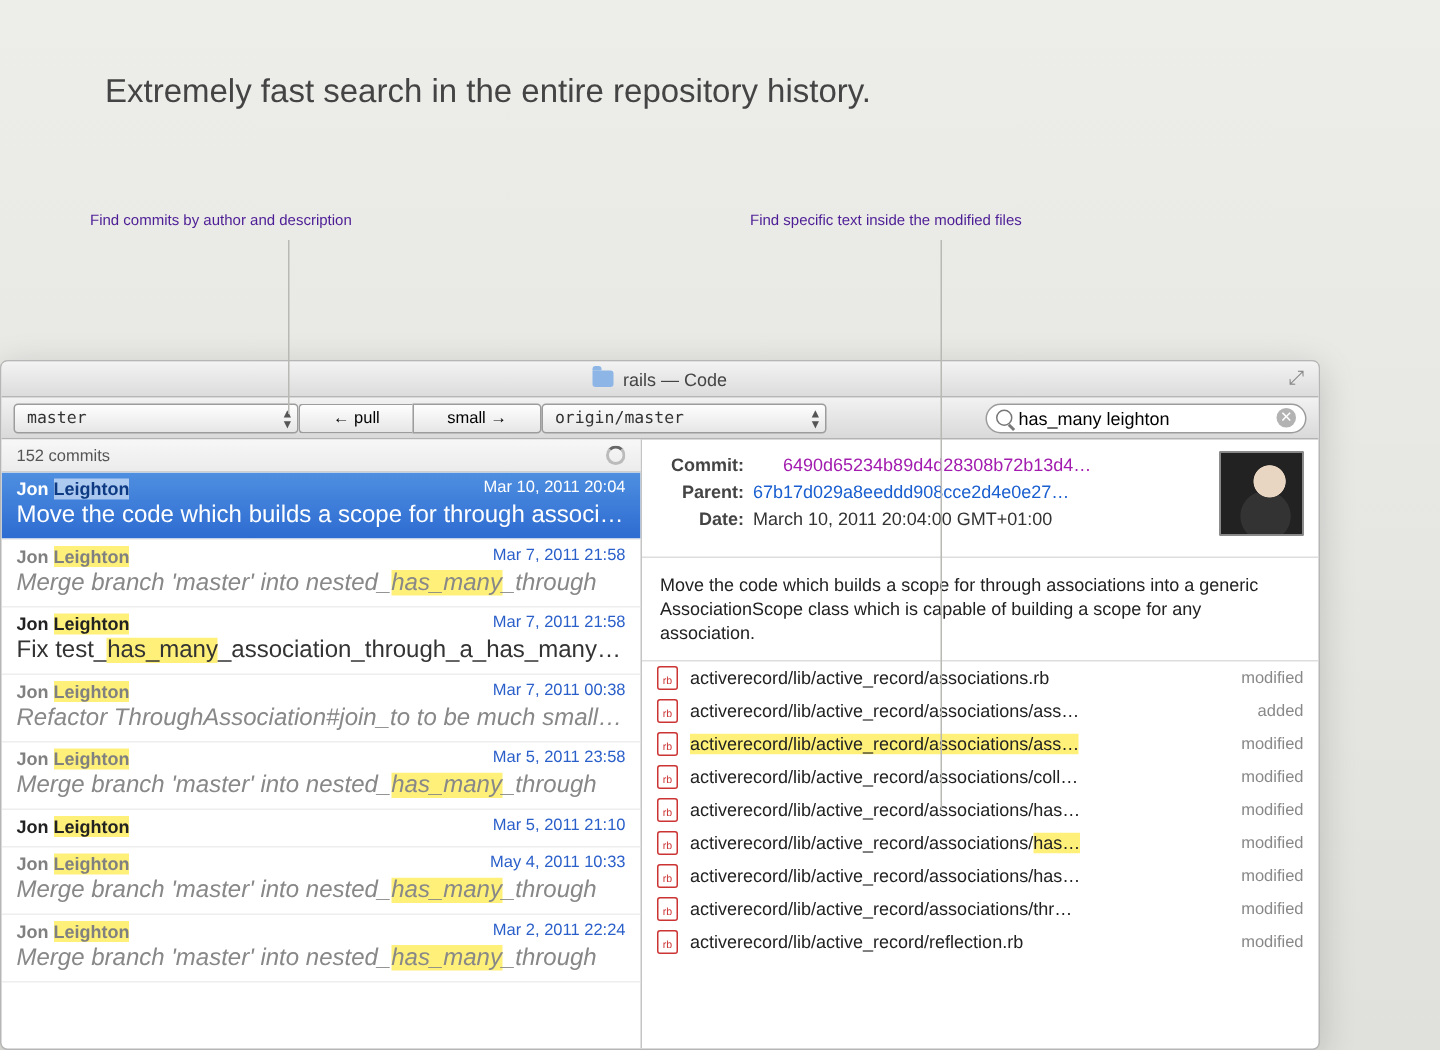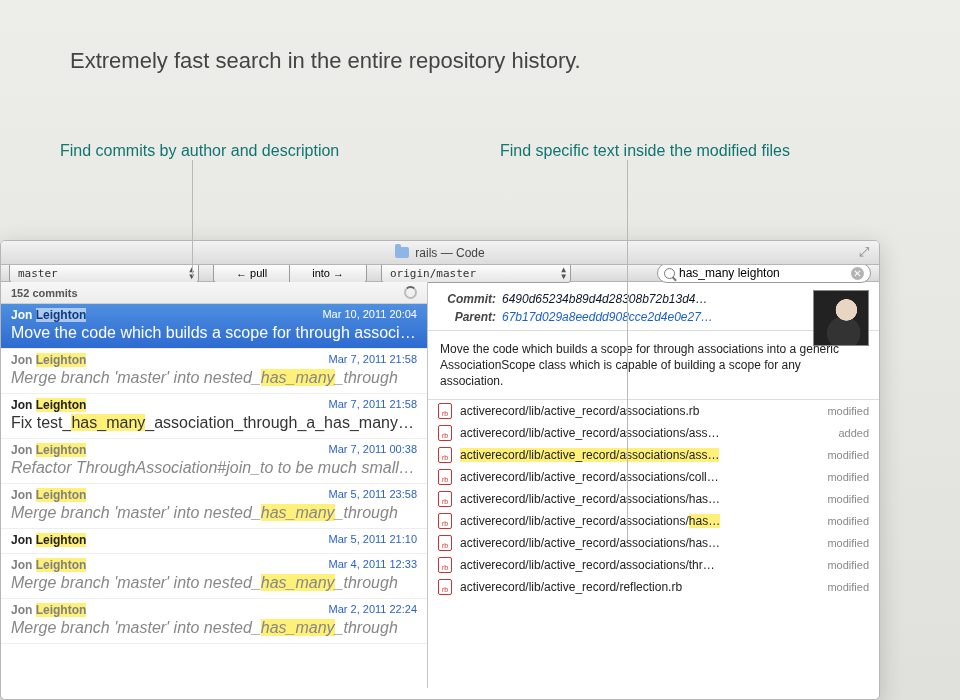--- a/index.html
+++ b/index.html
@@ -9,21 +9,21 @@
     background: #e7e7e3;
     background-image: linear-gradient(rgba(255,255,255,0.25), rgba(0,0,0,0.03));
     color: #333;
     position: relative;
   }
   .headline {
     position: absolute; top: 48px; left: 70px;
     font-size: 22px; font-weight: 400; color: #444;
   }
   .callout {
-    position: absolute; top: 142px; font-size: 16px; color: #0f766e;
+    position: absolute; top: 142px; font-size: 10px; color: #4c1d95;
   }
   .callout.left { left: 60px; }
   .callout.right { left: 500px; }
   .lead-line {
     position: absolute; width: 1px; background: #b8b8b4; z-index: 5;
   }
   .lead-line.left  { left: 192px; top: 160px; height: 116px; }
   .lead-line.right { left: 627px; top: 160px; height: 380px; }
 
   .window {
@@ -46,24 +46,24 @@
   }
   .titlebar .folder-ic::before{
     content:""; position:absolute; top:-3px; left:0; width:6px; height:3px;
     background:#8db6e6; border-radius:2px 2px 0 0;
   }
   .maximize-ic {
     position:absolute; right:6px; top:4px; width:14px; height:14px;
     color:#888; font-size:13px; line-height:14px; cursor:pointer;
   }
   .toolbar {
-    height: 17px;
+    height: 28px;
     background: linear-gradient(#f2f2f2, #d9d9d9);
     border-bottom: 1px solid #b3b3b3;
-    display: flex; align-items: center; gap: 14px; padding: 0 8px;
+    display: flex; align-items: center; padding: 0 8px;
     font-size: 12px;
   }
   .combo {
     height: 20px; background: linear-gradient(#fefefe,#e6e6e6);
     border: 1px solid #9c9c9c; border-radius: 3px;
     display:flex; align-items:center; padding:0 4px 0 8px; gap:6px;
     font-family: Menlo, Monaco, monospace; font-size:11px; cursor:pointer;
   }
   .combo .arrows { font-size:8px; line-height:7px; color:#555; }
   .seg { display:flex; }
@@ -87,21 +87,21 @@
   .clear-ic{ width:13px; height:13px; background:#b3b3b3; border-radius:50%; color:#fff; font-size:10px; line-height:13px; text-align:center; cursor:pointer;}
 
   .panes{ display:flex; height: calc(100% - 52px); }
   .left-pane{ width:427px; border-right:1px solid #c4c4c4; display:flex; flex-direction:column;}
   .right-pane{ flex:1; display:flex; flex-direction:column;}
 
   .count-bar{
     height:22px; background:linear-gradient(#f7f7f7,#ececec);
     border-bottom:1px solid #cfcfcf;
     font-size:11px; color:#555; display:flex; align-items:center;
-    padding:0 10px; justify-content:space-between;font-weight:bold;
+    padding:0 10px; justify-content:space-between;
   }
   .spinner{ width:13px; height:13px; border:2px solid #bbb; border-top-color:#666; border-radius:50%;}
 
   .commit-list{ flex:1; overflow:hidden;}
   .commit{
     padding:4px 10px 6px; border-bottom:1px solid #eee; cursor:pointer;
   }
   .commit .row1{ display:flex; justify-content:space-between; font-size:12px;}
   .commit .author{ font-weight:bold; color:#222;}
   .commit .author.dim{ color:#808080; font-weight:600;}
@@ -112,28 +112,27 @@
     background: linear-gradient(#4f8fe0,#2d6bd1); color:#fff;
   }
   .commit.selected .author,
   .commit.selected .date,
   .commit.selected .msg{ color:#fff;}
   .hl{ background: #fff07a; }
   .commit.selected .hl{ background: rgba(255,255,255,0.38); color:#fff;}
   .commit.selected .author .hl{ background: rgba(255,255,255,0.55); color:#0d3a82;}
 
   .meta{
-    padding: 8px 10px 4px; font-size:12px; position:relative;
+    padding: 8px 10px 16px; font-size:12px; position:relative;
     border-bottom:1px solid #ddd;
-    font-style:italic;
   }
   .meta-row{ display:flex; gap:6px; line-height:18px;}
   .meta-row .k{ width:58px; text-align:right; color:#444; font-weight:600;}
   .meta-row .v{ flex:1; white-space:nowrap; overflow:hidden; text-overflow:ellipsis;}
-  .meta .sha{ color:#0f172a;}
+  .meta .sha{ color:#a21caf;margin-left:20px;}
   .meta .parent{ color:#1a5fd0; cursor:pointer;}
   .meta .email{ color:#1a5fd0; cursor:pointer;}
   .avatar{
     position:absolute; right:10px; top:8px; width:56px; height:56px;
     background:#222; border:1px solid #888;
     background-image: radial-gradient(circle at 60% 35%, #e8d5c2 0 22%, transparent 23%),
                       radial-gradient(circle at 55% 78%, #333 0 32%, transparent 33%);
   }
   .full-msg{
     padding:10px 12px; font-size:12px; color:#222; border-bottom:1px solid #ddd;
@@ -172,21 +171,21 @@
     <span class="maximize-ic">⤢</span>
   </div>
 
   <div class="toolbar">
     <div class="combo" style="width:190px">
       <span>master</span>
       <span class="arrows" style="margin-left:auto">▲<br>▼</span>
     </div>
     <div class="seg">
       <button>← pull</button>
-      <button>into →</button>
+      <button>small →</button>
     </div>
     <div class="combo" style="width:190px">
       <span>origin/master</span>
       <span class="arrows" style="margin-left:auto">▲<br>▼</span>
     </div>
     <div class="searchbox">
       <span class="search-ic"></span>
       <input value="has_many leighton" style="">
       <span class="clear-ic">✕</span>
     </div>
@@ -236,21 +235,21 @@
           </div>
           <div class="commit">
             <div class="row1">
               <span class="author">Jon <span class="hl">Leighton</span></span>
               <span class="date">Mar 5, 2011 21:10</span>
             </div>
           </div>
           <div class="commit">
             <div class="row1">
               <span class="author dim">Jon <span class="hl">Leighton</span></span>
-              <span class="date">Mar 4, 2011 12:33</span>
+              <span class="date">May 4, 2011 10:33</span>
             </div>
             <div class="msg dim">Merge branch 'master' into nested_<span class="hl">has_many</span>_through</div>
           </div>
           <div class="commit">
             <div class="row1">
               <span class="author dim">Jon <span class="hl">Leighton</span></span>
               <span class="date">Mar 2, 2011 22:24</span>
             </div>
             <div class="msg dim">Merge branch 'master' into nested_<span class="hl">has_many</span>_through</div>
           </div>
@@ -261,20 +260,24 @@
       <div class="meta">
         <div class="avatar"></div>
         <div class="meta-row">
           <span class="k">Commit:</span>
           <span class="v sha">6490d65234b89d4d28308b72b13d4…</span>
         </div>
         <div class="meta-row">
           <span class="k">Parent:</span>
           <span class="v parent">67b17d029a8eeddd908cce2d4e0e27…</span>
         </div>
+        <div class="meta-row">
+          <span class="k">Date:</span>
+          <span class="v">March 10, 2011 20:04:00  GMT+01:00</span>
+        </div>
       </div>
       <div class="full-msg">Move the code which builds a scope for through associations into a generic AssociationScope class which is capable of building a scope for any association.</div>
       <div class="files" id="file-list">
           <div class="file">
             <span class="fic"></span>
             <span class="path">activerecord/lib/active_record/associations.rb</span>
             <span class="status">modified</span>
           </div>
           <div class="file">
             <span class="fic"></span>

